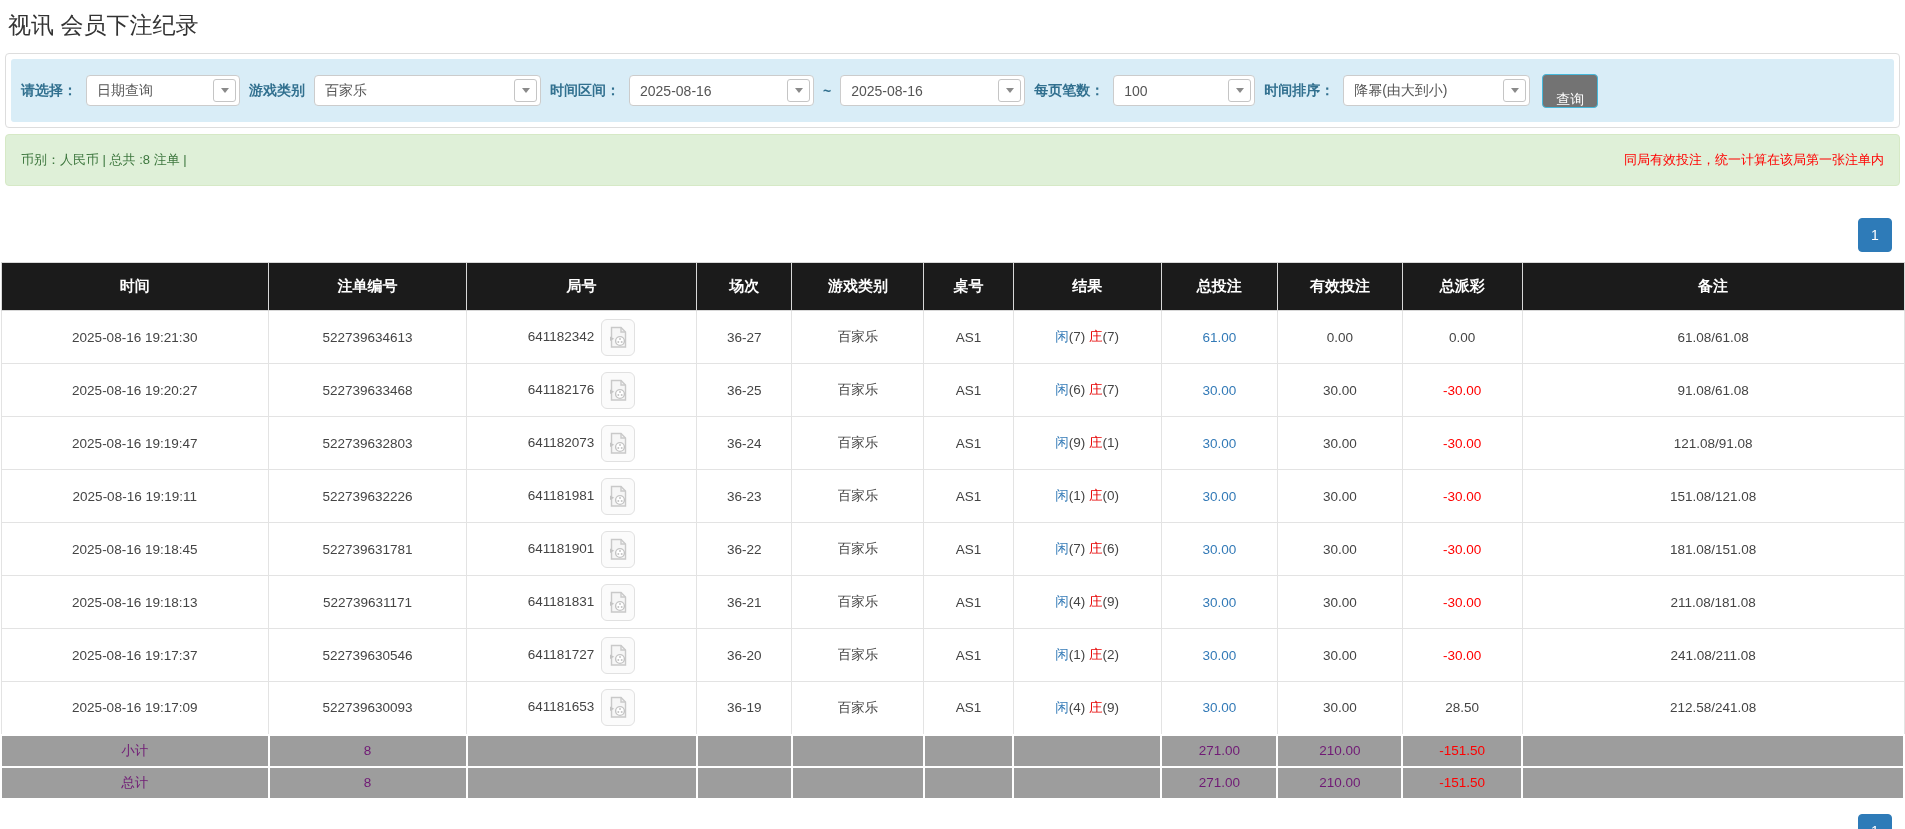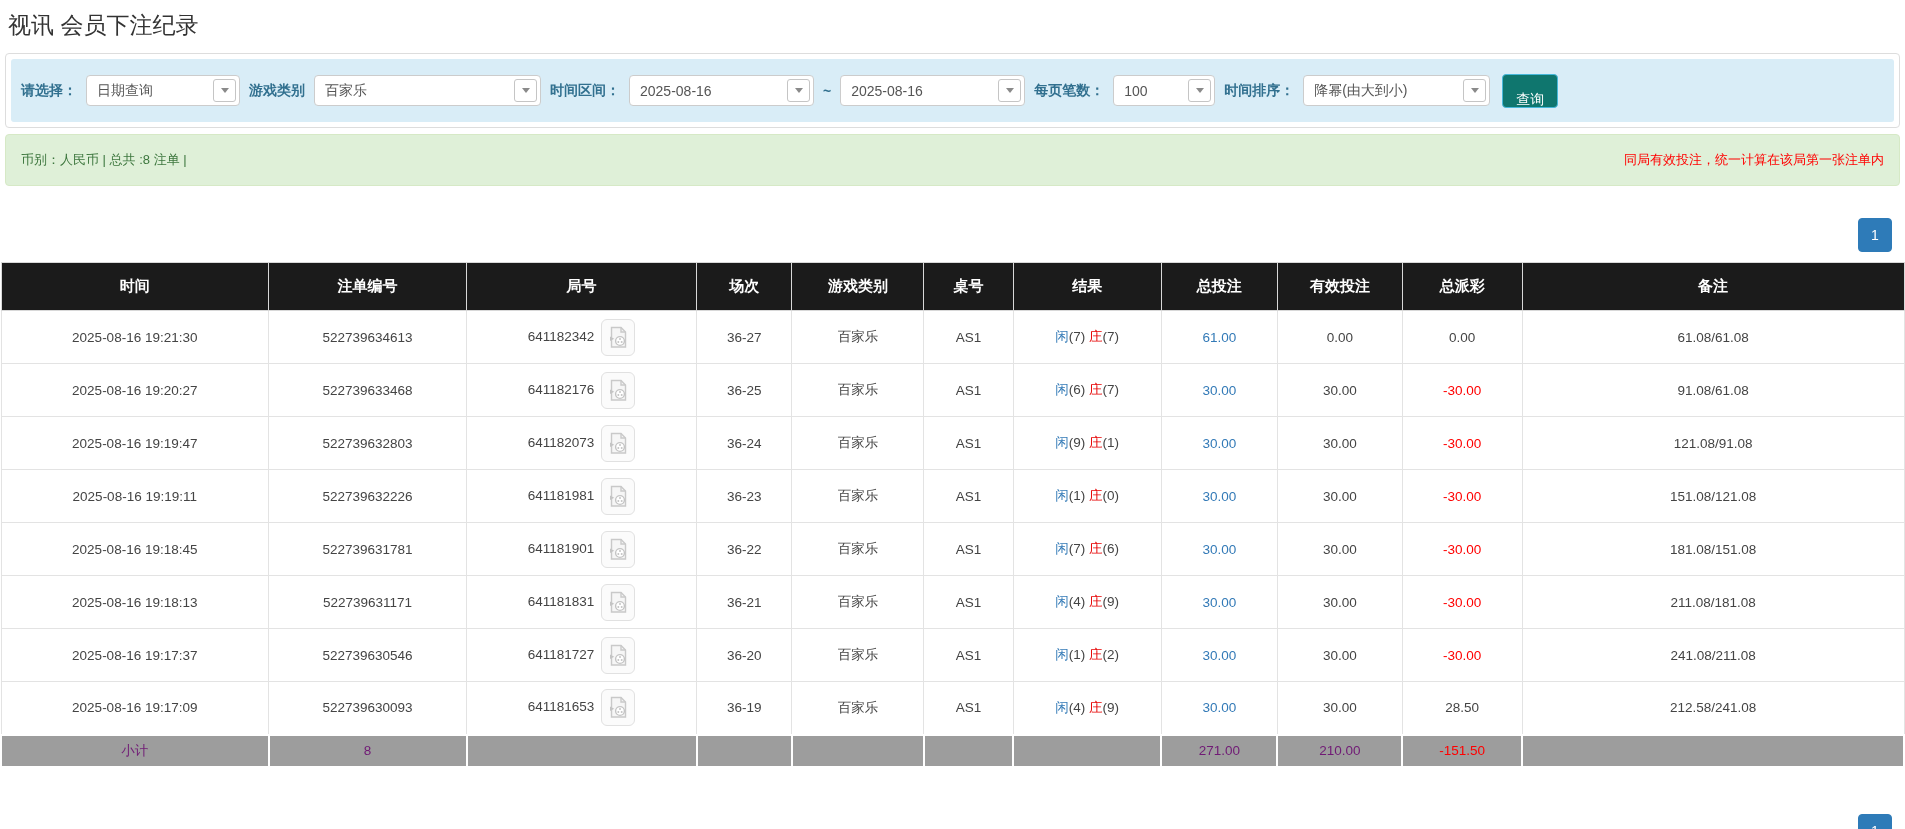--- a/index.html
+++ b/index.html
@@ -22,24 +22,24 @@
     display:flex; align-items:center; color:#555; cursor:default;
   }
   .combo .txt { padding:0 10px; flex:1; white-space:nowrap; overflow:hidden; font-size:14px; }
   .combo .arrow-btn {
     width:23px; height:23px; margin-right:3px; flex:0 0 auto;
     border:1px solid #c5c5c5; border-radius:3px; background:#fff;
     display:flex; align-items:center; justify-content:center;
   }
   .tri { width:0; height:0; border-left:4px solid transparent; border-right:4px solid transparent; border-top:5px solid #8a8a8a; }
   .w-mode { width:154px; } .w-game { width:227px; } .w-date { width:185px; }
-  .w-pp   { width:102px; } .w-sort { width:187px;gap:8px; }
+  .w-pp   { width:142px; } .w-sort { width:187px;gap:8px; }
   .tilde { color:#31708f; font-weight:bold; }
   .btn-query {
-    background:#0f766e; color:#fff; border:1px solid #46b8da; border-radius:4px;
+    background:#737373; color:#fff; border:1px solid #46b8da; border-radius:4px;
     height:33px; padding:16px 13px; font-size:14px; cursor:pointer; margin-left:3px;
   }
 
   
   .summary-bar {
     margin:0 5px; background:#dff0d8; border:1px solid #d6e9c6; border-radius:4px;
     padding:25px 15px; display:flex; justify-content:space-between; align-items:center;
     font-size:13px; height:44px;
   }
   .summary-left { color:#3c763d; }
@@ -430,16 +430,29 @@
       <td></td>
         <td></td>
         <td></td>
       <td></td>
         <td></td>
       <td>271.00</td>
       <td>210.00</td>
       <td class="neg">-151.50</td>
       <td></td>
     </tr>
+    <tr class="total-row">
+      <td>总计</td>
+      <td>8</td>
+      <td></td>
+        <td></td>
+        <td></td>
+      <td></td>
+        <td></td>
+      <td>271.00</td>
+      <td>210.00</td>
+      <td class="neg">-151.50</td>
+      <td></td>
+    </tr>
   </tbody>
 </table>
 
 <div class="page-btn page-btn-bottom">1</div>
 
 </body></html>

